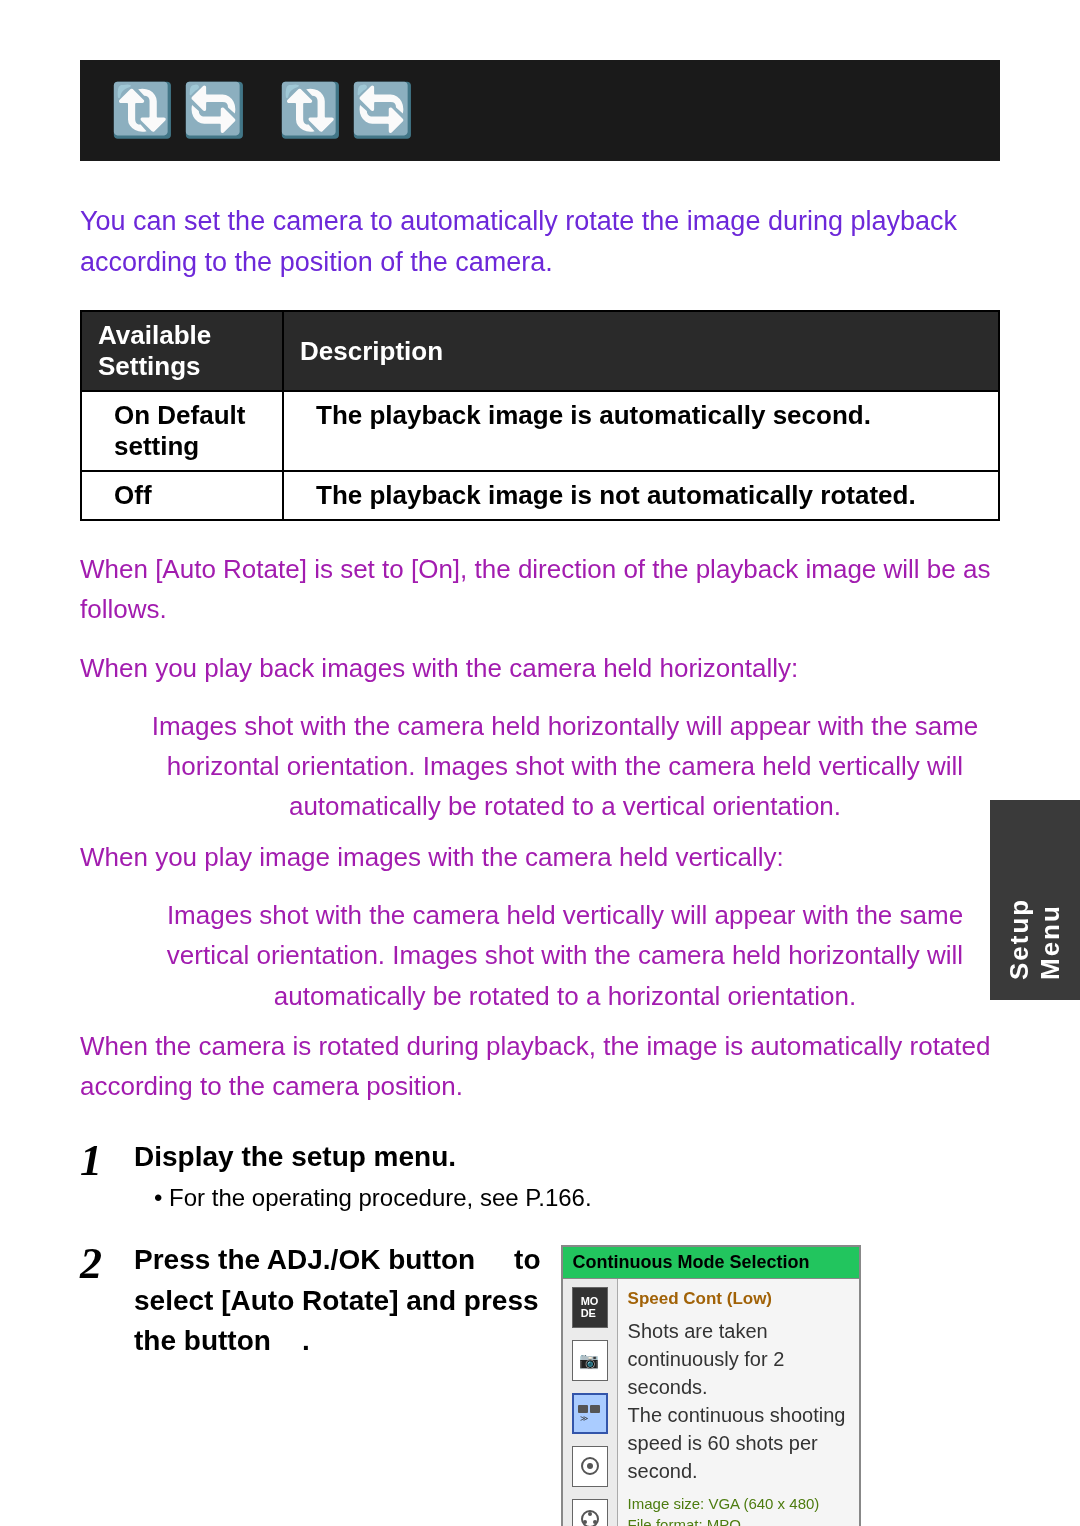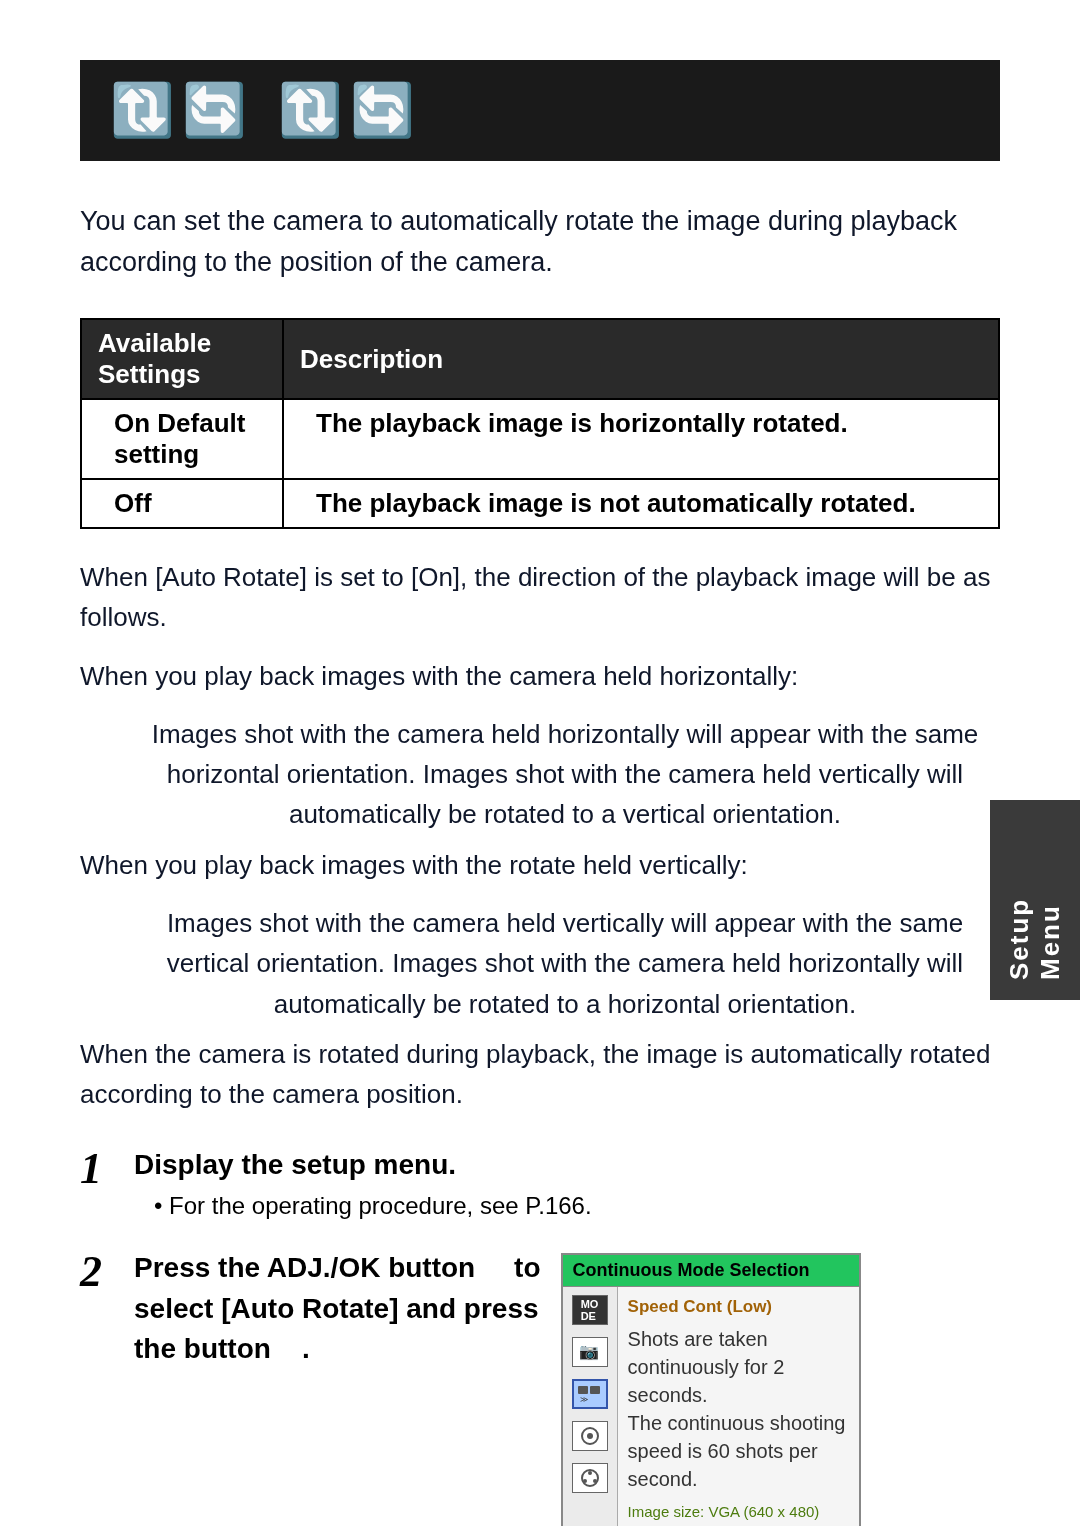--- a/index.html
+++ b/index.html
@@ -27,22 +27,22 @@
       color: #ffffff;
       font-size: 52px;
       letter-spacing: 8px;
       font-family: 'Segoe UI Symbol', Arial, sans-serif;
     }
 
     
     .intro-text {
       font-size: 27px;
       line-height: 1.5;
-      margin-bottom: 36px;
-      color: #0f172a;
+      margin-bottom: 28px;
+      color: #6d28d9;
     }
 
     
     .settings-table {
       width: 100%;
       border-collapse: collapse;
       margin-bottom: 28px;
       font-size: 26px;
     }
     .settings-table th {
@@ -62,21 +62,21 @@
       font-weight: bold;
     }
     .settings-table .col1 { width: 202px; font-weight: bold; }
     .settings-table .bold-text { font-weight: bold; }
 
     
     .body-para {
       font-size: 26px;
       line-height: 1.55;
       margin-bottom: 18px;
-      color: #0f172a;
+      color: #a21caf;
     }
     .body-para.indent {
       padding-left: 50px;
       margin-bottom: 10px;
       text-align: center;
     }
 
     
     .steps-section {
       margin-top: 30px;
@@ -146,21 +146,21 @@
       border-right: 1px solid #aaa;
       display: flex;
       flex-direction: column;
       align-items: center;
       padding: 8px 4px;
       gap: 12px;
       background: #ebebeb;
     }
     .panel-icon-item {
       width: 36px;
-      height: 30px;
+      height: 41px;
       border: 1px solid #666;
       background: #fff;
       display: flex;
       align-items: center;
       justify-content: center;
       font-size: 16px;
       position: relative;
     }
     .panel-icon-item.selected {
       background: #aaccff;
@@ -232,33 +232,33 @@
 <p class="intro-text">You can set the camera to automatically rotate the image during playback according to the position of the camera.</p>
 
 <table class="settings-table">
   <tbody>
       <tr>
     <th class="col1">Available Settings</th>
     <th>Description</th>
   </tr>
   <tr>
     <td class="col1 bold-text">On Default setting</td>
-    <td class="bold-text"><strong>The playback image is horizontally rotated.</strong></td>
+    <td class="bold-text"><strong>The playback image is automatically second.</strong></td>
   </tr>
   <tr>
     <td class="col1 bold-text"><strong>Off</strong></td>
     <td class="bold-text"><strong>The playback image is not automatically rotated.</strong></td>
   </tr>
 </tbody>
   </table>
 
 <p class="body-para">When [Auto Rotate] is set to [On], the direction of the playback image will be as follows.</p>
 <p class="body-para">When you play back images with the camera held horizontally:</p>
 <p class="body-para indent">Images shot with the camera held horizontally will appear with the same horizontal orientation. Images shot with the camera held vertically will automatically be rotated to a vertical orientation.</p>
-<p class="body-para">When you play back images with the rotate held vertically:</p>
+<p class="body-para">When you play image images with the camera held vertically:</p>
 <p class="body-para indent">Images shot with the camera held vertically will appear with the same vertical orientation. Images shot with the camera held horizontally will automatically be rotated to a horizontal orientation.</p>
 <p class="body-para">When the camera is rotated during playback, the image is automatically rotated according to the camera position.</p>
 
 <div class="steps-section">
 
   <div class="step">
     <span class="step-number">1</span>
     <div class="step-content">
       <span>Display the setup menu.</span>
       <div class="sub-note">For the operating procedure, see P.166.</div>

